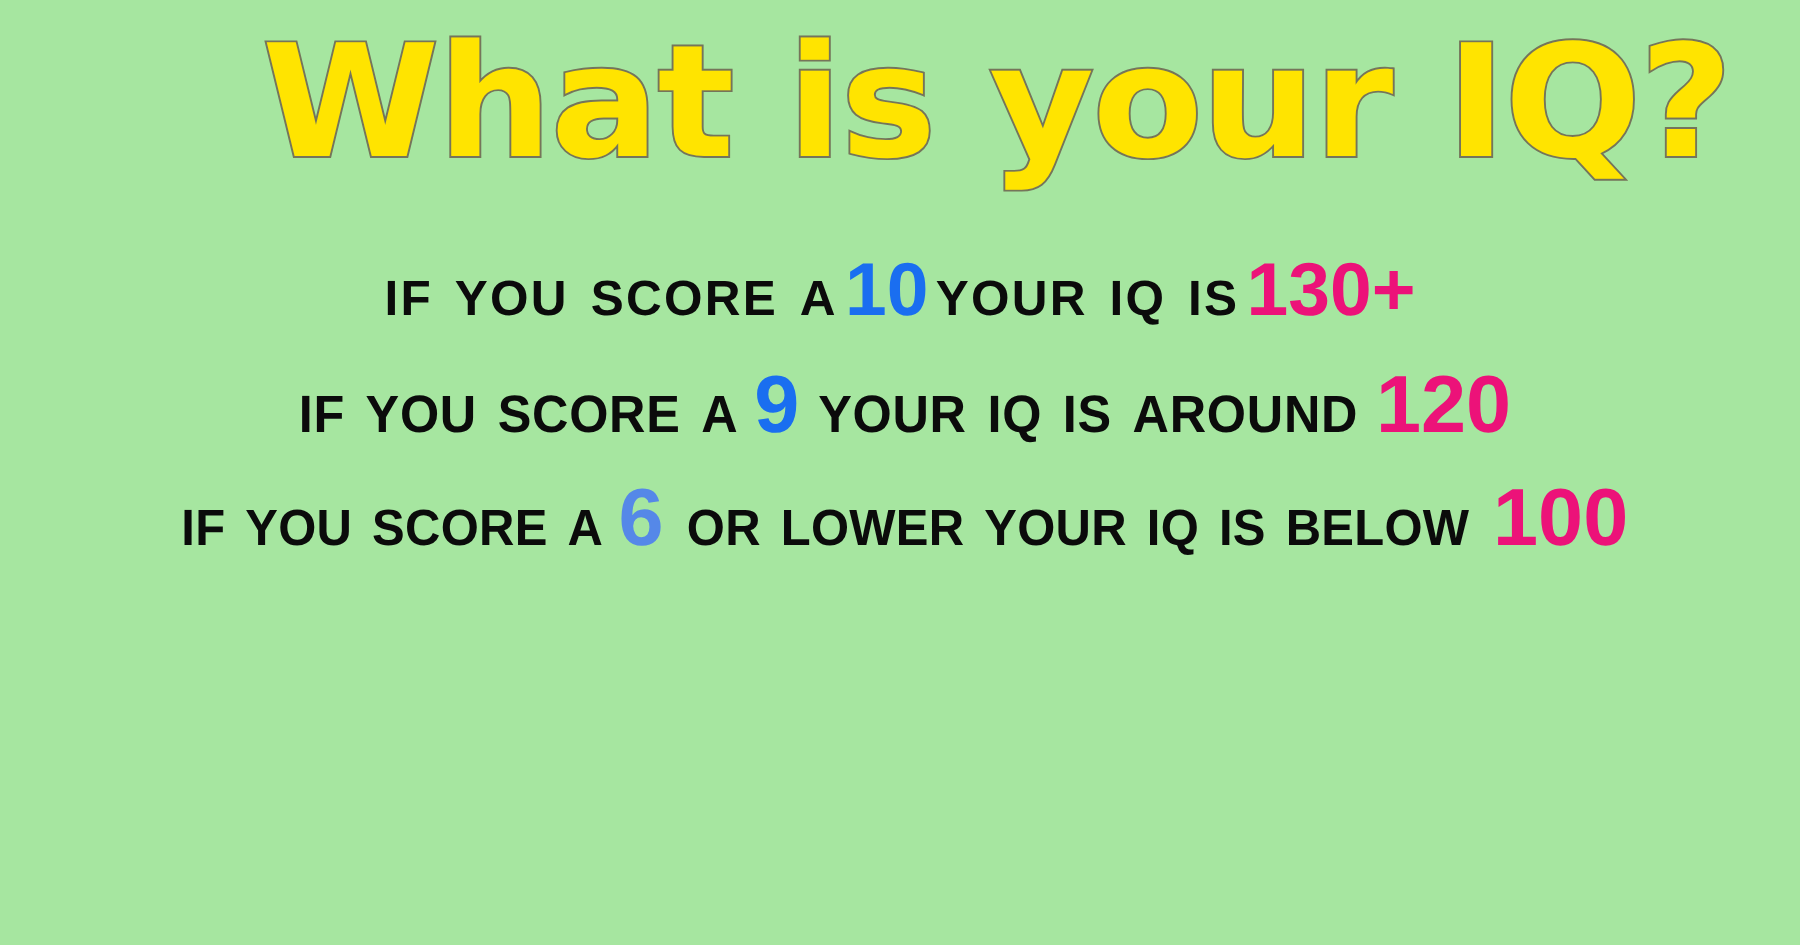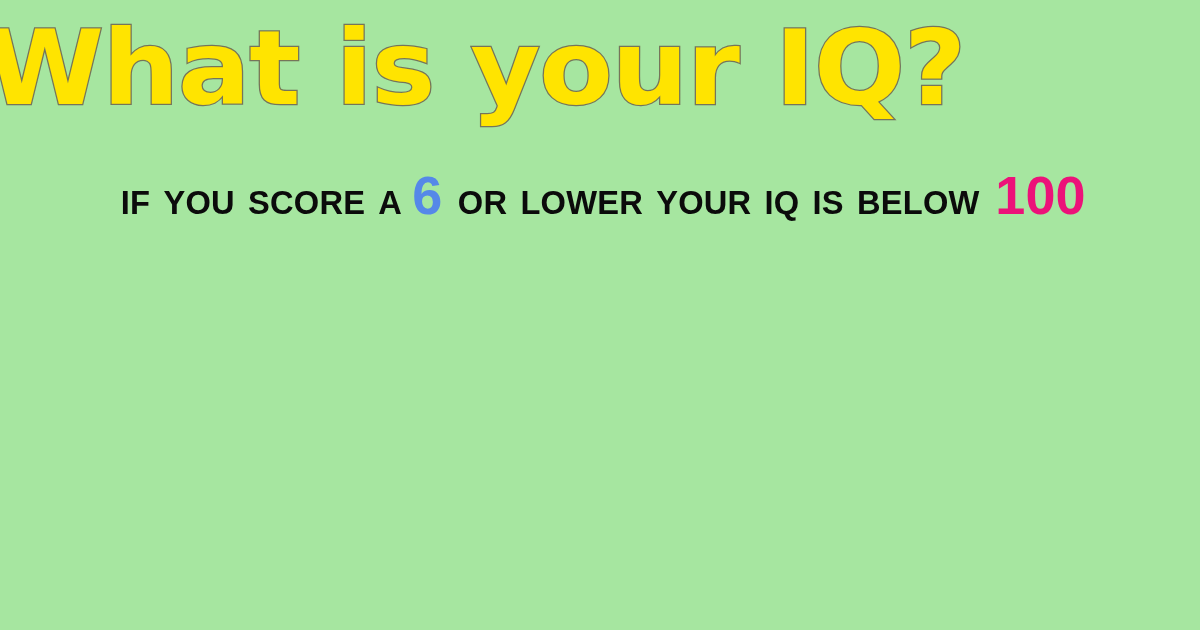--- a/index.html
+++ b/index.html
@@ -21,21 +21,21 @@
     box-sizing: border-box;
     overflow: hidden;
   }
 
   
   .title-wrap {
     position: absolute;
     top: 16px;
     left: 0;
     width: 1140px;
-    text-align: left;
+    text-align: right;
     line-height: 1;
   }
   .title {
     display: inline-block;
     font-family: "DejaVu Sans", sans-serif;
     font-weight: bold;
     font-size: 104px;
     letter-spacing: -1px;
     color: #ffe400;
     -webkit-text-stroke: 2.5px #75755a;
@@ -117,21 +117,27 @@
 <body>
 
 <div id="poster">
 
   <div class="title-wrap">
     <span class="title">What is your IQ?</span>
   </div>
 
   <div class="lines">
 
+    <div class="line line-1">
+      <span class="txt">If you score a</span><span class="sp"></span><span class="num blue">10</span><span class="sp"></span><span class="txt">your iq is</span><span class="sp"></span><span class="num pink">130+</span>
+    </div>
 
+    <div class="line line-2">
+      <span class="txt">if you score a</span><span class="sp"></span><span class="num blue">9</span><span class="sp"></span><span class="txt">your iq is around</span><span class="sp"></span><span class="num pink">120</span>
+    </div>
 
 
 
     <div class="line line-5">
       <span class="txt">if you score a</span><span class="sp"></span><span class="num blue-soft">6</span><span class="sp"></span><span class="txt">or lower your iq is below</span><span class="sp"></span><span class="num pink">100</span>
     </div>
 
   </div>
 </div>
 

